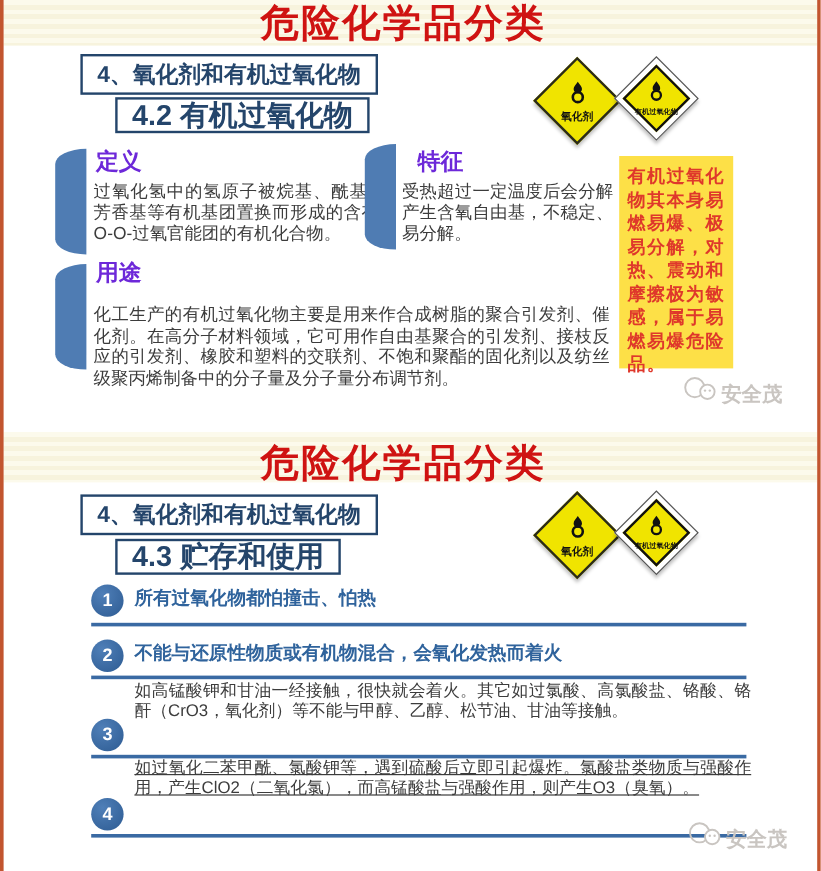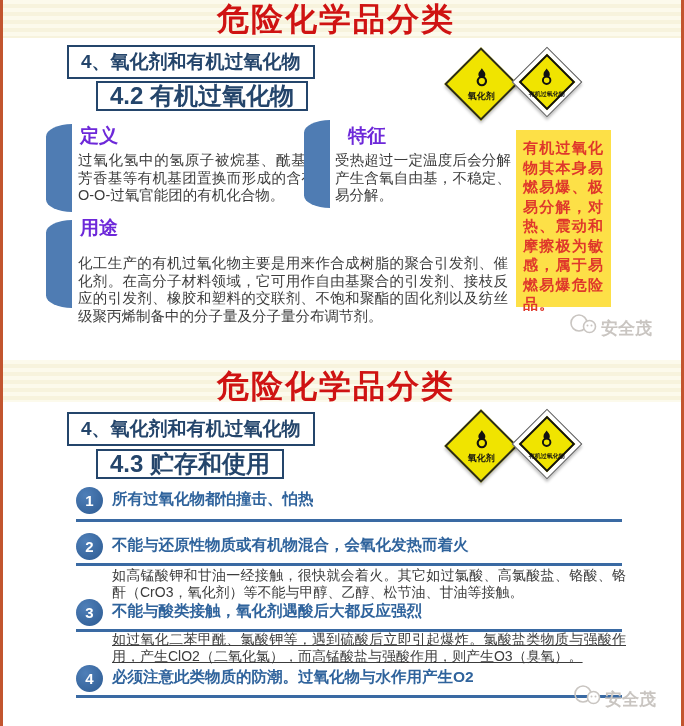--- a/index.html
+++ b/index.html
@@ -155,27 +155,25 @@
   </div>
 
   <div class="item-row" style="top:535px;height:28px;">
     <span class="num-circle">2</span>
     <p class="item-head">不能与还原性物质或有机物混合，会氧化发热而着火</p>
   </div>
   <p class="item-detail" style="top:567px;">如高锰酸钾和甘油一经接触，很快就会着火。其它如过氯酸、高氯酸盐、铬酸、铬酐（CrO3，氧化剂）等不能与甲醇、乙醇、松节油、甘油等接触。</p>
 
   <div class="item-row" style="top:601px;height:28px;">
     <span class="num-circle">3</span>
-    <p class="item-head">不能与酸类接触，氧化剂遇酸后大都反应强烈</p>
   </div>
   <p class="item-detail" style="top:631px;text-decoration:underline;">如过氧化二苯甲酰、氯酸钾等，遇到硫酸后立即引起爆炸。氯酸盐类物质与强酸作用，产生ClO2（二氧化氯），而高锰酸盐与强酸作用，则产生O3（臭氧）。</p>
 
   <div class="item-row" style="top:667px;height:28px;">
     <span class="num-circle">4</span>
-    <p class="item-head">必须注意此类物质的防潮。过氧化物与水作用产生O2</p>
   </div>
 
   <div class="watermark" style="right:28px;top:684px;">
     <span>
       <svg width="28" height="22" viewBox="0 0 28 22">
         <circle cx="10" cy="10" r="8" fill="none" stroke="#c9c5c1" stroke-width="1.6"></circle>
         <circle cx="20.5" cy="13.5" r="6" fill="#ffffff" stroke="#c9c5c1" stroke-width="1.6"></circle>
         <circle cx="18.5" cy="12.5" r="1" fill="#c9c5c1"></circle>
         <circle cx="22.5" cy="12.5" r="1" fill="#c9c5c1"></circle>
       </svg>

